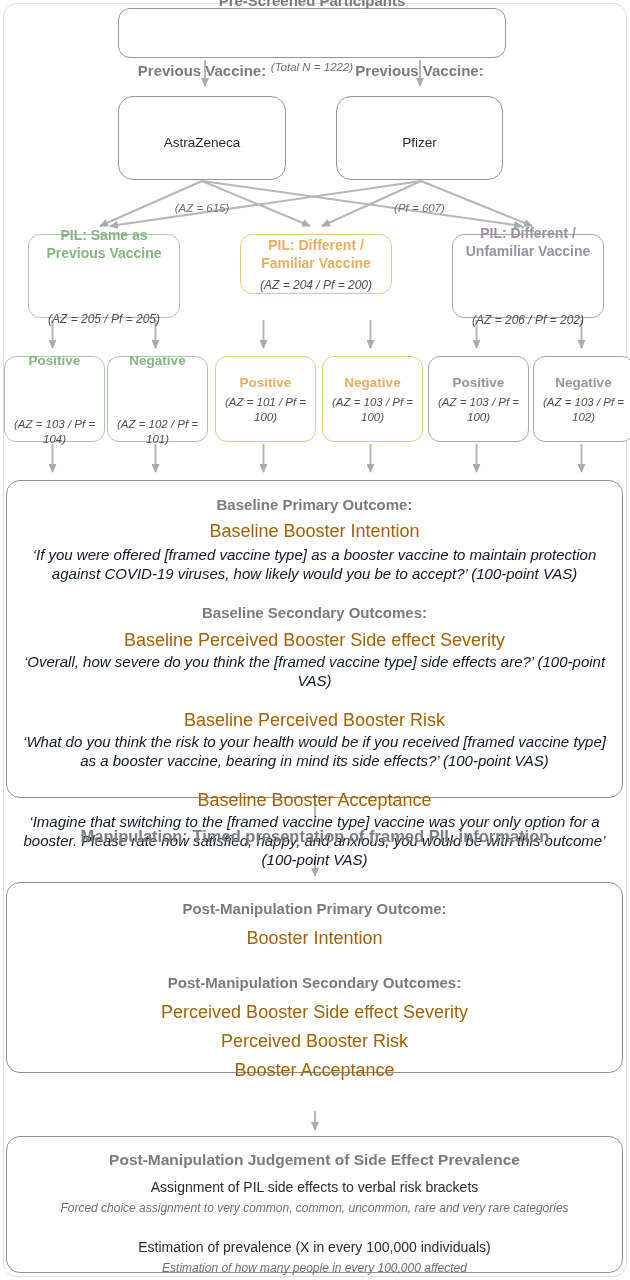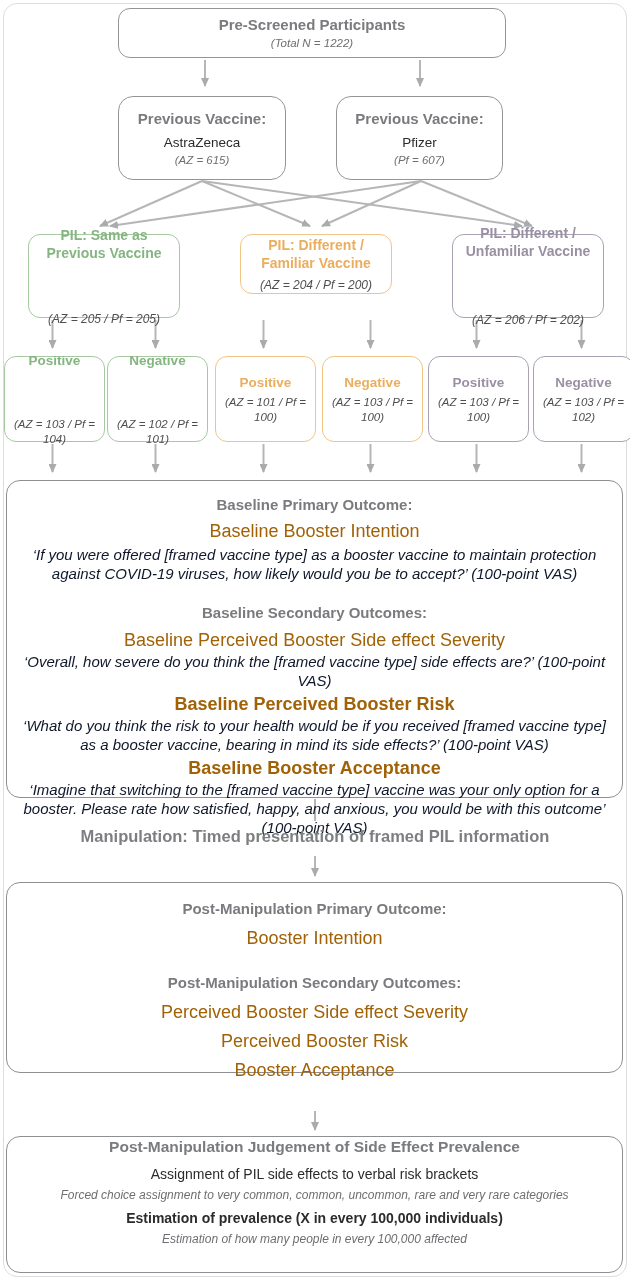--- a/index.html
+++ b/index.html
@@ -7,21 +7,21 @@
     position:relative;width:630px;height:1280px;background:#ffffff;overflow:hidden;
     font-family:"Liberation Sans","DejaVu Sans",sans-serif;
   }
   .frame{position:absolute;left:3px;top:3px;right:3px;bottom:3px;border:1.5px solid #dcdddf;border-radius:14px;}
   svg.connectors{position:absolute;left:0;top:0;z-index:1;}
   .box{
     position:absolute;box-sizing:border-box;background:#ffffff;z-index:2;
     display:flex;flex-direction:column;align-items:center;justify-content:center;
     text-align:center;
   }
-  .neutral{border:1.5px solid #939598;}
+  .neutral{border:1.5px solid #939598;gap:48px;}
   .big{border:1.5px solid #8d8f92;justify-content:flex-start;}
   .green-b{border:1.5px solid #a6c9a2;gap:44px;}
   .orange-b{border:1.5px solid #f0c584;}
   .purple-b{border:1.5px solid #aaa2b3;}
   .green-t{color:#85b581;}
   .orange-t{color:#eaae5e;}
   .purple-t{color:#9a90a4;}
   .h-gray{color:#7a7b7e;font-weight:bold;font-size:15px;line-height:19px;}
   .name-black{color:#2b2b2c;font-size:13.5px;line-height:17px;margin-top:6px;}
   .it-gray{color:#6d6e71;font-style:italic;font-size:11.5px;line-height:15px;margin-top:2px;}
@@ -34,26 +34,26 @@
   .vax-az{left:118px;top:96px;width:168px;height:84px;border-radius:15px;}
   .vax-pf{left:336px;top:96px;width:167px;height:84px;border-radius:15px;}
   .pil1{left:28px;top:234px;width:152px;height:84px;border-radius:12px;}
   .pil2{left:240px;top:234px;width:152px;height:60px;border-radius:12px;}
   .pil3{left:452px;top:234px;width:152px;height:84px;border-radius:12px;gap:47px;}
   .fr1{left:4px;}  .fr2{left:107px;} .fr3{left:215px;}
   .fr4{left:322px;}.fr5{left:428px;} .fr6{left:533px;}
   .fr{top:356px;width:101px;height:86px;border-radius:12px;}
   .baseline-box{left:6px;top:480px;width:617px;height:318px;border-radius:14px;padding-top:14px;}
   .post-box{left:6px;top:882px;width:617px;height:191px;border-radius:14px;padding-top:16px;}
-  .bottom-box{left:6px;top:1136px;width:617px;height:137px;border-radius:14px;}
+  .bottom-box{left:6px;top:1136px;width:617px;height:137px;border-radius:14px;padding-top:13px;}
   .measure{color:#a16207;font-size:18px;line-height:17px;}
   .quote{color:#0f172a;font-style:italic;font-size:15px;line-height:19px;max-width:583px;}
   .manip{position:absolute;left:0;top:826px;width:630px;text-align:center;z-index:2;
          color:#7d7e81;font-weight:bold;font-size:16.5px;line-height:21px;}
-  .mt3{margin-top:3px;} .mt5{margin-top:5px;} .mt7{margin-top:6px;font-weight:bold;} .mt8{margin-top:8px;}
+  .mt3{margin-top:3px;} .mt5{margin-top:5px;} .mt7{margin-top:22px;} .mt8{margin-top:8px;}
   .mt9{margin-top:9px;} .mt10{margin-top:10px;} .mt12{margin-top:12px;} .mt20{margin-top:20px;}
   .mt26{margin-top:26px;}
   .jd-title{color:#7a7b7e;font-weight:bold;font-size:15.5px;line-height:20px;}
   .jd-measure{color:#2b2b2c;font-size:14px;line-height:18px;}
   .jd-detail{color:#6d6e71;font-style:italic;font-size:12px;line-height:15px;}
 </style>
 </head>
 <body>
 
 <div class="canvas">

